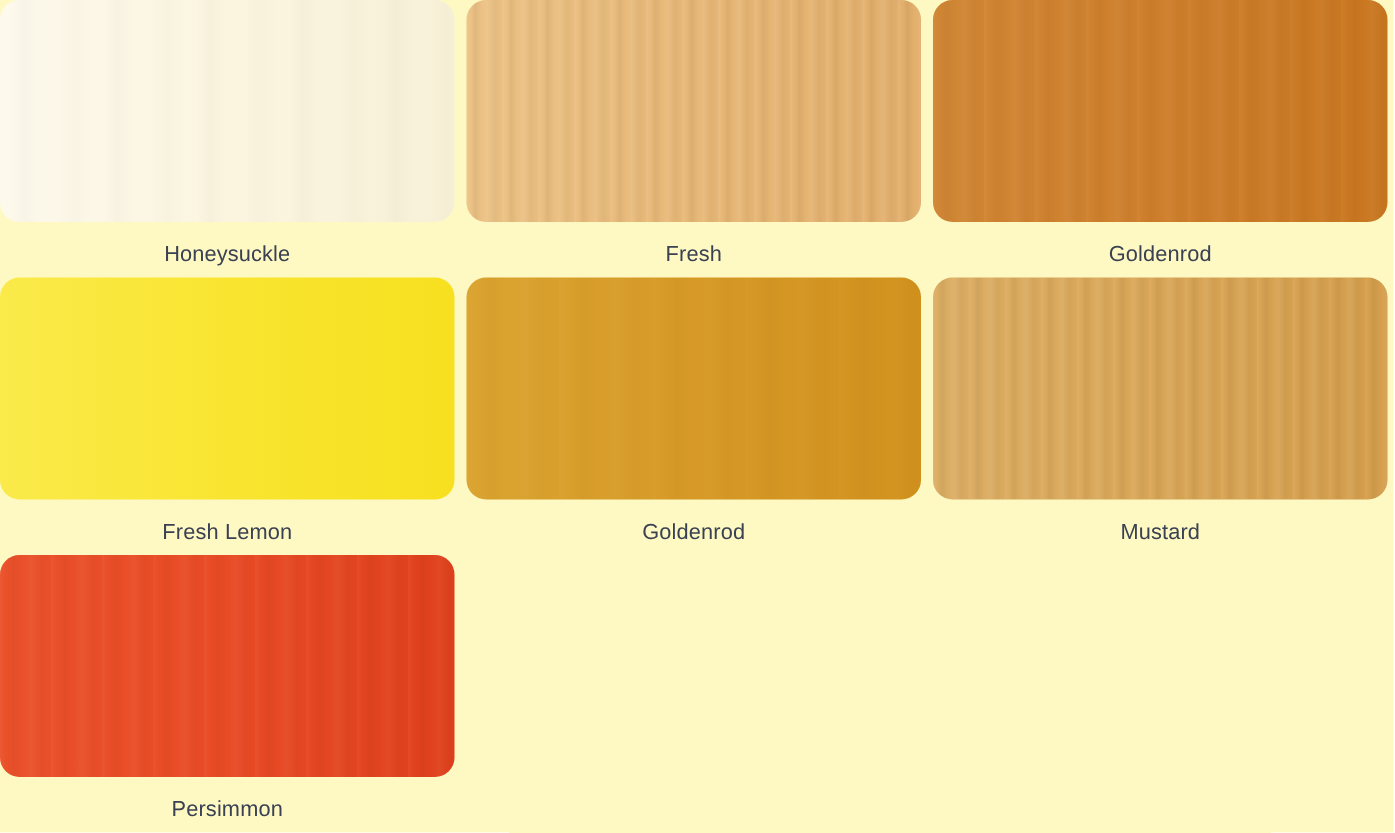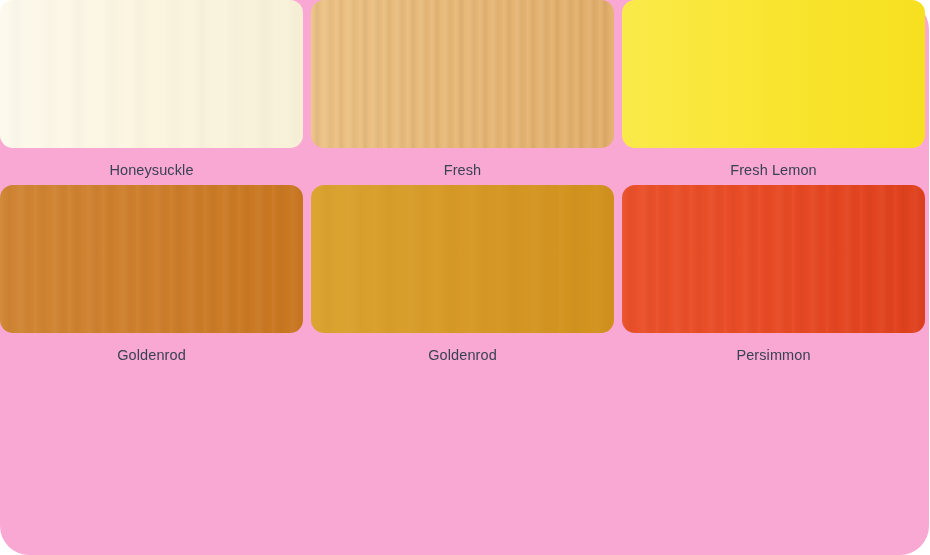--- a/index.html
+++ b/index.html
@@ -112,50 +112,56 @@
     letter-spacing: 0.1px;
     text-align: center;
     margin-top: 15px;
     white-space: nowrap;
     user-select: none;
   }
 </style>
 </head>
 <body>
 
-<div id="swatch-grid" style="background: #f9a8d4; border-radius: 29px;">
+<div id="swatch-grid" style="background: #fef9c3;">
     <div class="swatch-cell">
       <div class="swatch-chip grain-faint" style="background: linear-gradient(90deg, rgb(253, 249, 236) 0%, rgb(251, 245, 224) 48%, rgb(248, 241, 216) 100%);">
         <span class="grain"></span>
       </div>
       <div class="swatch-label">Honeysuckle</div>
     </div>
     <div class="swatch-cell">
       <div class="swatch-chip grain-strong" style="background: linear-gradient(90deg, rgb(236, 194, 133) 0%, rgb(231, 184, 119) 48%, rgb(226, 174, 107) 100%);">
         <span class="grain"></span>
       </div>
       <div class="swatch-label">Fresh</div>
     </div>
     <div class="swatch-cell">
+      <div class="swatch-chip grain-medium" style="background: linear-gradient(90deg, rgb(208, 134, 52) 0%, rgb(206, 127, 44) 48%, rgb(201, 118, 31) 100%);">
+        <span class="grain"></span>
+      </div>
+      <div class="swatch-label">Goldenrod</div>
+    </div>
+    <div class="swatch-cell">
       <div class="swatch-chip grain-none" style="background: linear-gradient(90deg, rgb(250, 234, 74) 0%, rgb(249, 229, 49) 48%, rgb(247, 224, 31) 100%);">
         <span class="grain"></span>
       </div>
       <div class="swatch-label">Fresh Lemon</div>
     </div>
     <div class="swatch-cell">
-      <div class="swatch-chip grain-medium" style="background: linear-gradient(90deg, rgb(208, 134, 52) 0%, rgb(206, 127, 44) 48%, rgb(201, 118, 31) 100%);">
+      <div class="swatch-chip grain-faint" style="background: linear-gradient(90deg, rgb(219, 164, 48) 0%, rgb(215, 154, 39) 48%, rgb(210, 145, 28) 100%);">
         <span class="grain"></span>
       </div>
       <div class="swatch-label">Goldenrod</div>
     </div>
     <div class="swatch-cell">
-      <div class="swatch-chip grain-faint" style="background: linear-gradient(90deg, rgb(219, 164, 48) 0%, rgb(215, 154, 39) 48%, rgb(210, 145, 28) 100%);">
+      <div class="swatch-chip grain-strong" style="background: linear-gradient(90deg, rgb(220, 174, 100) 0%, rgb(217, 166, 87) 48%, rgb(212, 158, 76) 100%);">
         <span class="grain"></span>
       </div>
-      <div class="swatch-label">Goldenrod</div>
+      <div class="swatch-label">Mustard</div>
     </div>
     <div class="swatch-cell">
       <div class="swatch-chip grain-medium" style="background: linear-gradient(90deg, rgb(234, 81, 42) 0%, rgb(232, 75, 37) 48%, rgb(223, 64, 28) 100%);">
         <span class="grain"></span>
       </div>
       <div class="swatch-label">Persimmon</div>
     </div>
   </div>
 
 </body></html>

